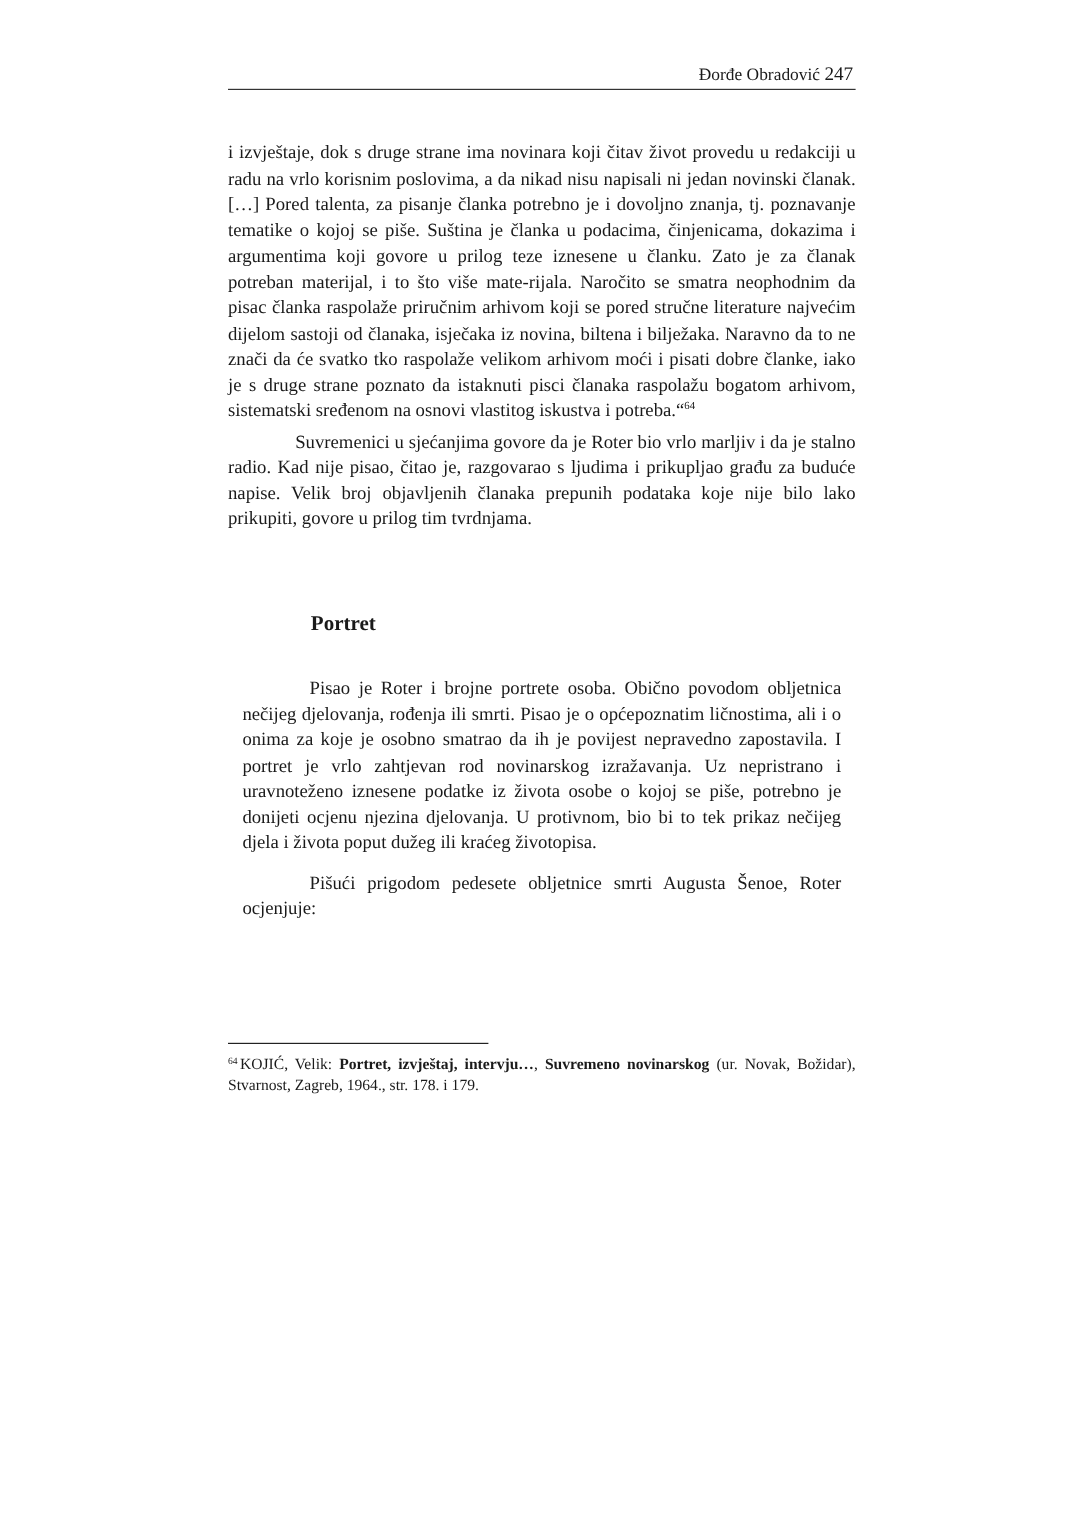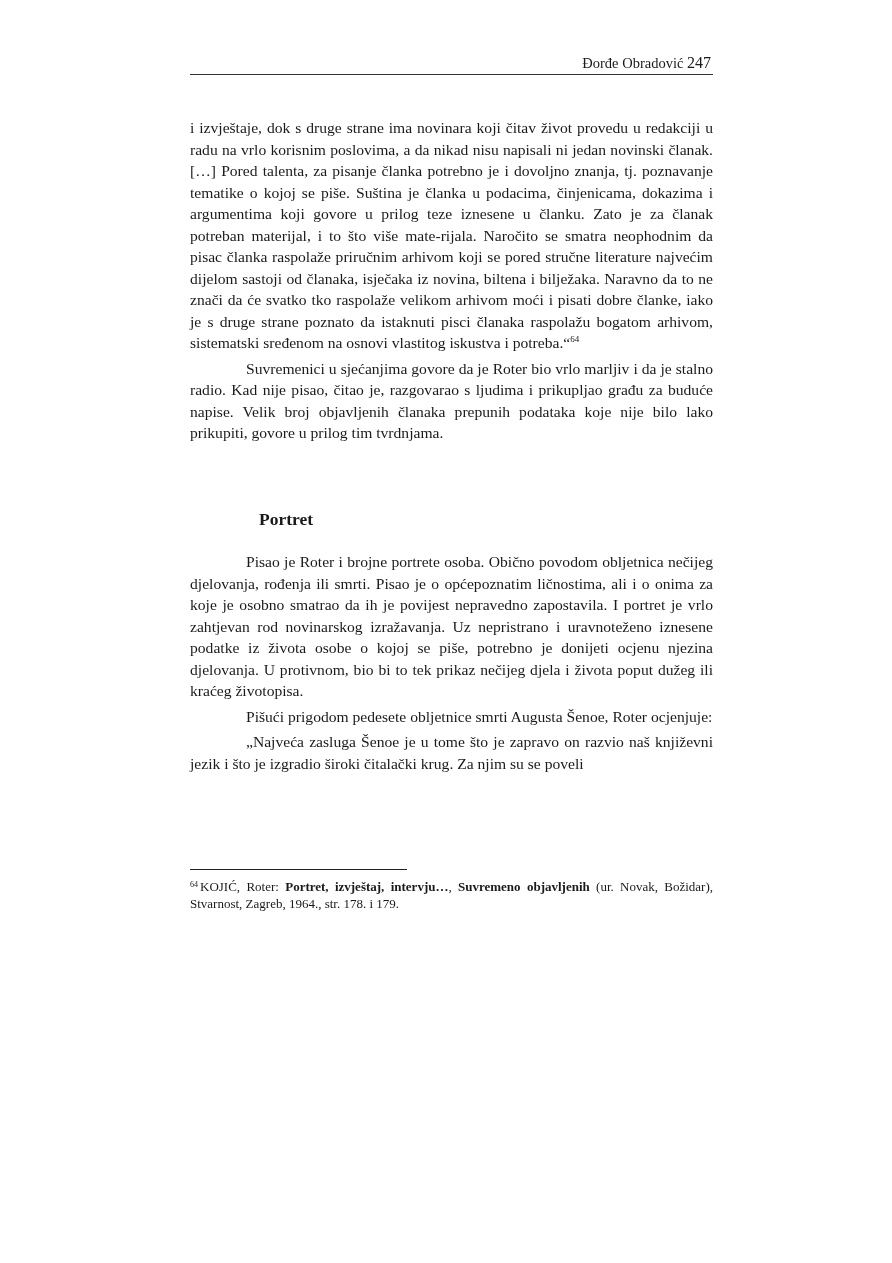--- a/index.html
+++ b/index.html
@@ -72,21 +72,21 @@
     }
     .body-text-2 {
       position: absolute;
       top: 551px;
       left: 0;
       width: 523px;
       font-size: 15.6px;
       line-height: 21.5px;
       text-align: justify;
     }
-    .body-text-2 p { margin: 0; }
+    .body-text-2 p { margin: 12px; }
     .para-gap { margin-top: 4px !important; }
     .footnote-rule {
       position: absolute;
       top: 869px;
       left: 0;
       width: 217px;
       border-top: 1px solid #222;
     }
     .footnote {
       position: absolute;
@@ -118,22 +118,21 @@
   <div class="body-text">
     <p class="quote-end"><span>i izvještaje, dok s druge strane ima novinara koji čitav život provedu u redakciji u radu na vrlo korisnim poslovima, a da nikad nisu napisali ni jedan novinski članak. […] Pored talenta, za pisanje članka potrebno je i dovoljno znanja, tj. poznavanje tematike o kojoj se piše. Suština je članka u podacima, činjenicama, dokazima i argumentima koji govore u prilog teze iznesene u članku. Zato je za članak potreban materijal, i to što više mate-rijala. Naročito se smatra neophodnim da pisac članka raspolaže priručnim arhivom koji se pored stručne literature najvećim dijelom sastoji od članaka, isječaka iz novina, biltena i bilježaka. Naravno da to ne znači da će svatko tko raspolaže velikom arhivom moći i pisati dobre članke, iako je s druge strane poznato da istaknuti pisci članaka raspolažu bogatom arhivom, sistematski sređenom na osnovi vlastitog iskustva i potreba.“</span><sup>64</sup></p>
     <p class="indent">Suvremenici u sjećanjima govore da je Roter bio vrlo marljiv i da je stalno radio. Kad nije pisao, čitao je, razgovarao s ljudima i prikupljao građu za buduće napise. Velik broj objavljenih članaka prepunih podataka koje nije bilo lako prikupiti, govore u prilog tim tvrdnjama.</p>
   </div>
 
   <div class="section-heading">Portret</div>
 
   <div class="body-text-2">
     <p class="indent">Pisao je Roter i brojne portrete osoba. Obično povodom obljetnica nečijeg djelovanja, rođenja ili smrti. Pisao je o općepoznatim ličnostima, ali i o onima za koje je osobno smatrao da ih je povijest nepravedno zapostavila. I portret je vrlo zahtjevan rod novinarskog izražavanja. Uz nepristrano i uravnoteženo iznesene podatke iz života osobe o kojoj se piše, potrebno je donijeti ocjenu njezina djelovanja. U protivnom, bio bi to tek prikaz nečijeg djela i života poput dužeg ili kraćeg životopisa.</p>
     <p class="indent para-gap">Pišući prigodom pedesete obljetnice smrti Augusta Šenoe, Roter ocjenjuje:</p>
-    <p class="indent para-gap">„Najveća zasluga Šenoe je u tome što je zapravo on razvio naš književni jezik i što je izgradio široki čitalački krug. Za njim su se poveli</p>
   </div>
 
   <div class="footnote-rule"></div>
 
   <div class="footnote">
-    <span class="fn-mark">64</span><span>KOJIĆ, Roter: </span><span class="bold">Portret, izvještaj, intervju…</span><span>, </span><span class="bold">Suvremeno objavljenih</span><span> (ur. Novak, Božidar), Stvarnost, Zagreb, 1964., str. 178. i 179.</span>
+    <span class="fn-mark">64</span><span>KOJIĆ, Velik: </span><span class="bold">Portret, izvještaj, intervju…</span><span>, </span><span class="bold">Suvremeno novinarskog</span><span> (ur. Novak, Božidar), Stvarnost, Zagreb, 1964., str. 178. i 179.</span>
   </div>
 
 </div>
 
 </body></html>

